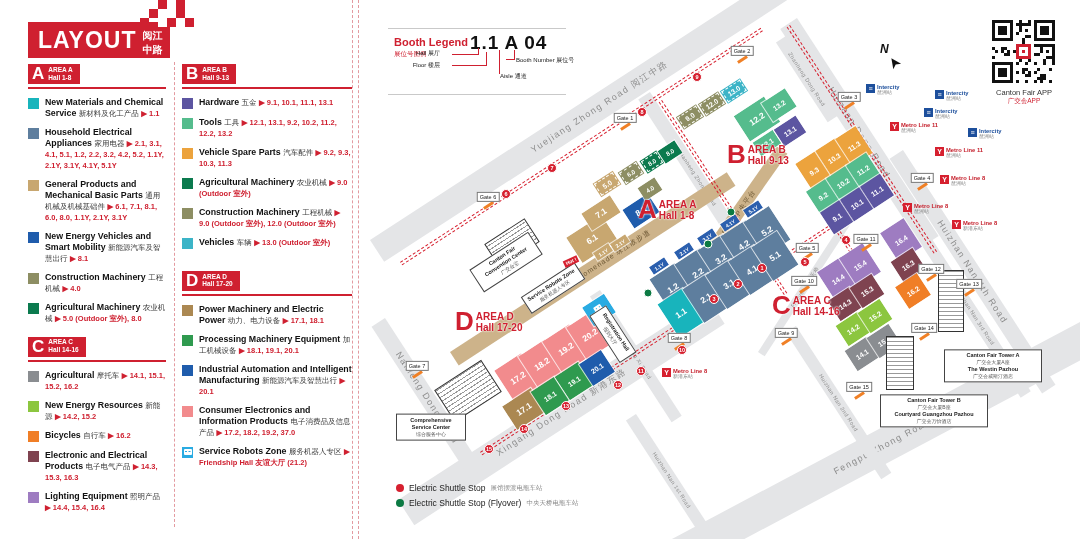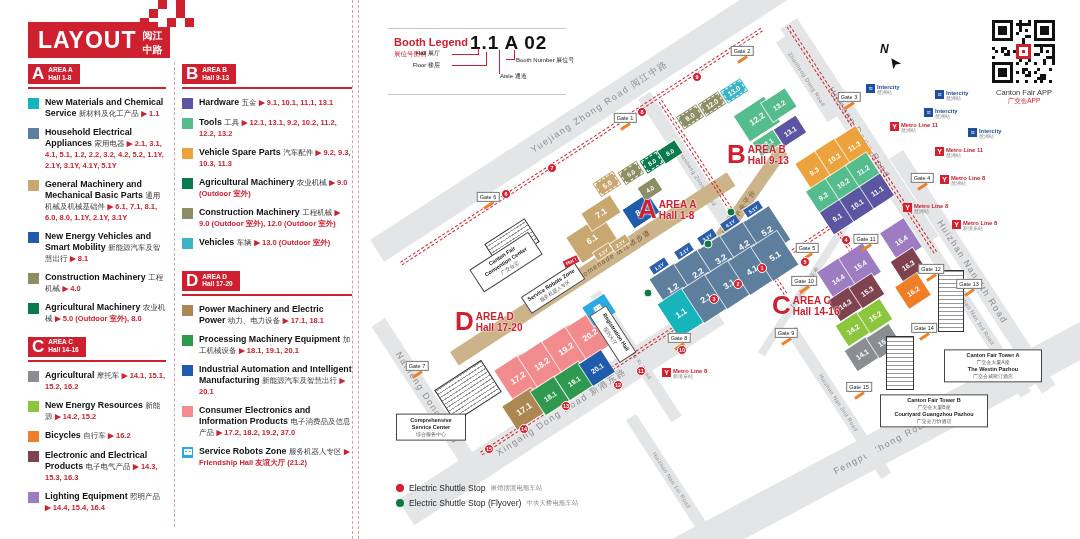--- a/index.html
+++ b/index.html
@@ -505,21 +505,21 @@
     </div>
 
   <div id="boothlegend">
     <div class="bl-sep" style="top:0"></div>
     <div class="bl-sep" style="top:66px"></div>
     <div id="bl-title">Booth Legend</div>
     <div id="bl-title-zh">展位号图例</div>
     <div id="bl-sample">
       <span>1.1</span>
         <span>A</span>
-        <span>02</span>
+        <span>04</span>
     </div>
     <div class="bl-ann" style="right:128px;top:21px;">Hall 展厅</div>
     <div class="bl-ann" style="right:128px;top:33px;">Floor 楼层</div>
     <div class="bl-ann" style="left:112px;top:44px;">Aisle 通道</div>
     <div class="bl-ann" style="left:128px;top:28px;">Booth Number 展位号</div>
     <div class="bl-line" style="left:64px;top:26px;width:26px;height:1px;"></div>
     <div class="bl-line" style="left:90px;top:20px;width:1px;height:7px;"></div>
     <div class="bl-line" style="left:64px;top:37px;width:34px;height:1px;"></div>
     <div class="bl-line" style="left:98px;top:24px;width:1px;height:14px;"></div>
     <div class="bl-line" style="left:111px;top:22px;width:1px;height:24px;"></div>
@@ -664,21 +664,21 @@
           <div class="item">
             <span class="sw" style="background: rgb(24, 180, 188);"></span>
             <span class="itxt"><b>New Materials and Chemical Service</b> <span class="zh">新材料及化工产品</span> <span class="refs">▶ 1.1</span></span>
           </div>
           <div class="item">
             <span class="sw" style="background: rgb(94, 126, 158);"></span>
             <span class="itxt"><b>Household Electrical Appliances</b> <span class="zh">家用电器</span> <span class="refs">▶ 2.1, 3.1, 4.1, 5.1, 1.2, 2.2, 3.2, 4.2, 5.2, 1.1Y, 2.1Y, 3.1Y, 4.1Y, 5.1Y</span></span>
           </div>
           <div class="item">
             <span class="sw" style="background: rgb(200, 167, 112);"></span>
-            <span class="itxt"><b>General Machinery and Mechanical Basic Parts</b> <span class="zh">通用机械及机械基础件</span> <span class="refs">▶ 6.1, 7.1, 8.1, 6.0, 8.0, 1.1Y, 2.1Y, 3.1Y</span></span>
+            <span class="itxt"><b>General Products and Mechanical Basic Parts</b> <span class="zh">通用机械及机械基础件</span> <span class="refs">▶ 6.1, 7.1, 8.1, 6.0, 8.0, 1.1Y, 2.1Y, 3.1Y</span></span>
           </div>
           <div class="item">
             <span class="sw" style="background: rgb(31, 92, 172);"></span>
             <span class="itxt"><b>New Energy Vehicles and Smart Mobility</b> <span class="zh">新能源汽车及智慧出行</span> <span class="refs">▶ 8.1</span></span>
           </div>
           <div class="item">
             <span class="sw" style="background: rgb(141, 142, 99);"></span>
             <span class="itxt"><b>Construction Machinery</b> <span class="zh">工程机械</span> <span class="refs">▶ 4.0</span></span>
           </div>
           <div class="item">

